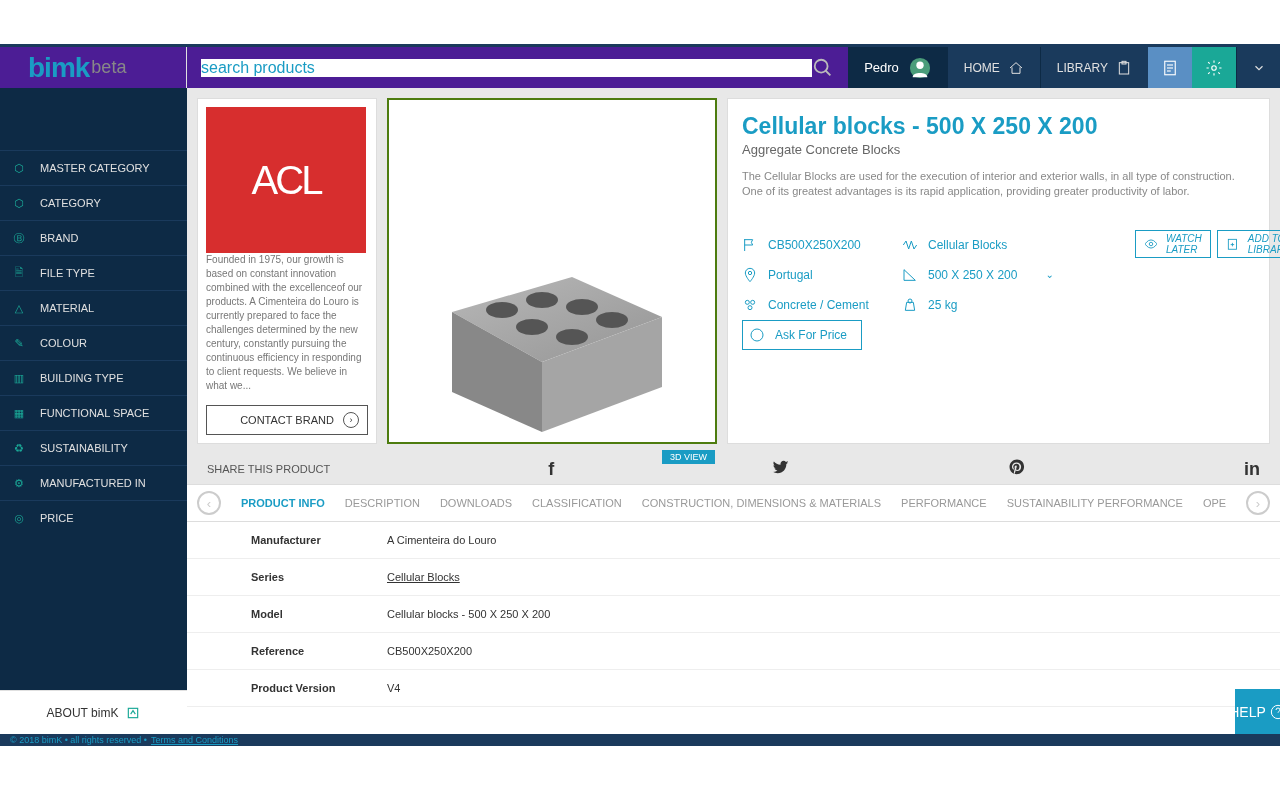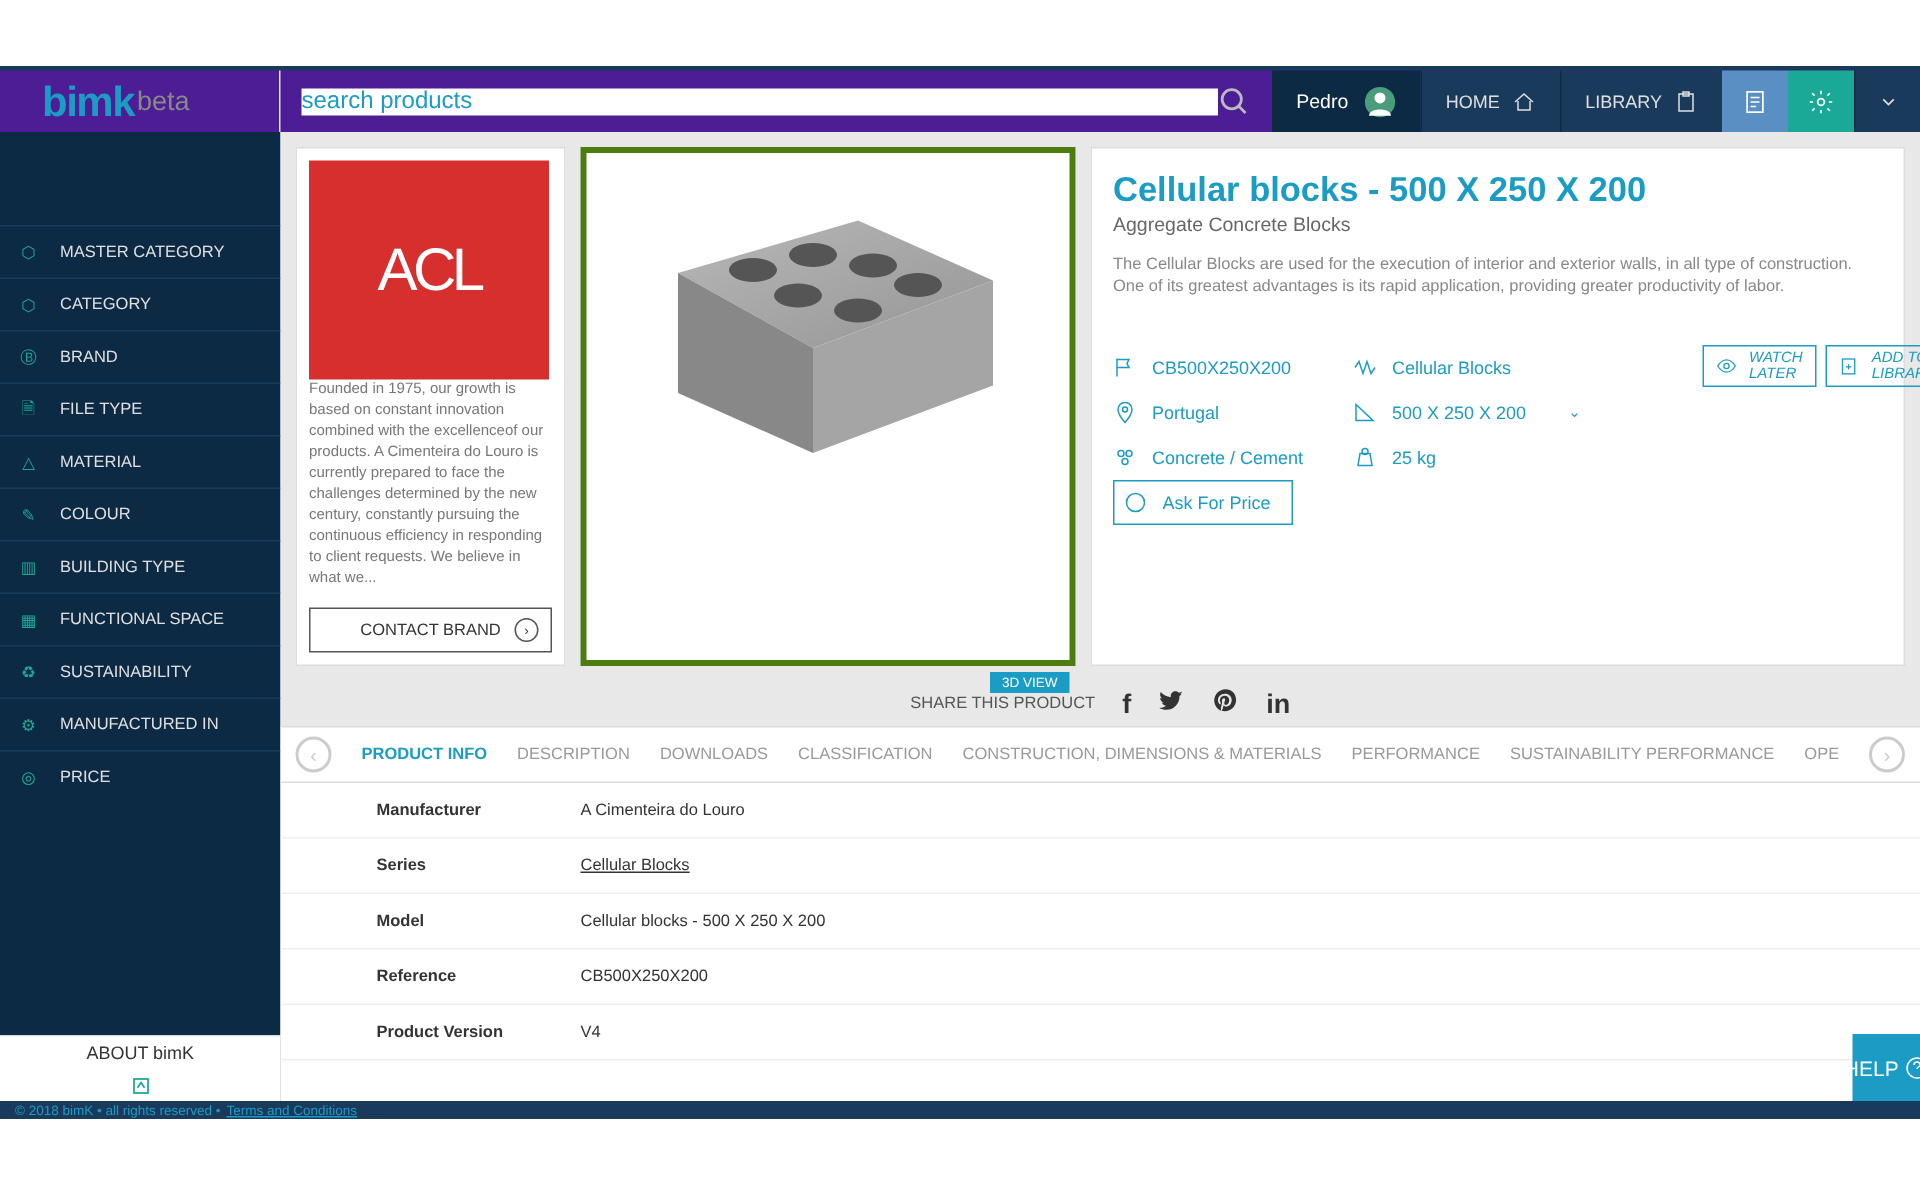--- a/index.html
+++ b/index.html
@@ -18,47 +18,47 @@
 .nav-icon-cell { width: 44px; display: flex; align-items: center; justify-content: center; cursor: pointer; }
 .icon-blue { background: #5a8fc4; }
 .icon-teal { background: #1aa897; }
 .icon-dd { background: #1a3a5c; border-left: 1px solid #0d2a45; }
 .main-row { display: flex; height: 646px; }
 .sidebar { width: 187px; background: #0d2a45; display: flex; flex-direction: column; }
 .side-spacer { height: 62px; }
 .side-item { height: 35px; display: flex; align-items: center; padding-left: 12px; gap: 14px; color: #e0e0e0; font-size: 11px; border-top: 1px solid #1a3a5c; cursor: pointer; }
 .side-icon { width: 14px; height: 14px; display: inline-flex; align-items: center; justify-content: center; color: #1aa897; }
 .side-fill { flex: 1; }
-.about-cell { height: 44px; background: #fff; display: flex; align-items: center; justify-content: center; gap: 8px; font-size: 12px; color: #333; border-top: 1px solid #e0e0e0; flex-direction: column; }
+.about-cell { height: 44px; background: #fff; display: flex; align-items: center; justify-content: center; gap: 8px; font-size: 12px; color: #333; border-top: 1px solid #e0e0e0; }
 .content { flex: 1; background: #e8e8e8; display: flex; flex-direction: column; overflow: hidden; }
 .product-top { display: flex; gap: 10px; padding: 10px; }
 .brand-card { width: 180px; background: #fff; border: 1px solid #ddd; padding: 8px; display: flex; flex-direction: column; }
 .brand-logo { width: 160px; height: 146px; background: #d72e2e; color: #fff; display: flex; align-items: center; justify-content: center; font-size: 40px; font-weight: 300; letter-spacing: -3px; }
 .brand-desc { font-size: 10px; color: #777; text-align: left; line-height: 1.4; }
 .contact-btn { margin-top: 12px; border: 1px solid #555; height: 30px; display: flex; align-items: center; justify-content: center; gap: 10px; font-size: 11px; color: #333; cursor: pointer; position: relative; }
 .contact-btn .circ { position: absolute; right: 8px; width: 16px; height: 16px; border: 1px solid #555; border-radius: 50%; display: flex; align-items: center; justify-content: center; font-size: 9px; }
-.image-card { width: 330px; background: #fff; border: 4px solid #4d7c0f; display: flex; align-items: flex-start; justify-content: center; position: relative; }
+.image-card { width: 330px; background: #fff; border: 2px solid #4d7c0f; display: flex; align-items: flex-end; justify-content: center; position: relative; }
 .block-draw { width: 280px; height: 210px; position: relative; }
 .block-svg { width: 100%; height: 100%; }
 .img3d { position: absolute; bottom: -22px; right: 0; background: #1a9cc4; color: #fff; font-size: 9px; padding: 2px 8px; }
 .info-card { flex: 1; background: #fff; border: 1px solid #ddd; padding: 14px; display: flex; flex-direction: column; }
 .info-title { color: #1a9cc4; font-size: 23px; font-weight: 600; }
 .info-sub { color: #666; font-size: 13px; margin-top: 2px; }
 .info-desc { color: #888; font-size: 11px; margin-top: 12px; line-height: 1.4; }
 .info-row { display: flex; margin-top: 30px; }
 .specs-grid { flex: 1; display: grid; grid-template-columns: 160px 160px; gap: 0; }
 .spec { display: flex; align-items: center; gap: 10px; color: #1a9cc4; font-size: 12px; height: 30px; }
 .spec.askprice { border: 1px solid #1a9cc4; padding: 0 6px; width: 120px; }
 .spec .si { width: 16px; height: 16px; display: inline-flex; color: #1a9cc4; }
 .dd-arrow { margin-left: 18px; color: #1a9cc4; font-size: 10px; }
 .actions { width: 120px; display: flex; flex-direction: row; gap: 6px; font-style: italic; }
 .act-btn { border: 1px solid #1a9cc4; color: #1a9cc4; font-size: 10px; height: 28px; display: flex; align-items: center; gap: 8px; padding: 0 8px; cursor: pointer; }
 .dl-btn { background: #1a9cc4; color: #fff; font-size: 12px; font-weight: 600; height: 40px; display: flex; align-items: center; justify-content: center; gap: 10px; cursor: pointer; margin-top: 4px; }
 .dl-circ { width: 22px; height: 22px; border: 2px solid #fff; border-radius: 50%; display: flex; align-items: center; justify-content: center; font-size: 10px; }
-.share-row { height: 30px; display: flex; align-items: center; justify-content: center; gap: 18px; padding: 0 20px; font-size: 11px; color: #555; }
+.share-row { height: 30px; display: flex; align-items: center; justify-content: space-between; gap: 18px; padding: 0 20px; font-size: 11px; color: #555; }
 .share-row .sic { font-size: 18px; color: #333; cursor: pointer; font-weight: bold; }
 .tabs-row { background: #fff; height: 38px; display: flex; align-items: center; gap: 20px; padding: 0 10px; border-top: 1px solid #ddd; border-bottom: 1px solid #ddd; position: relative; }
 .tab-arrow { width: 24px; height: 24px; border: 2px solid #ccc; border-radius: 50%; display: flex; align-items: center; justify-content: center; color: #ccc; cursor: pointer; flex-shrink: 0; }
 .tab { font-size: 11px; color: #999; cursor: pointer; white-space: nowrap; }
 .tab.active { color: #1a9cc4; font-weight: 600; position: relative; }
 .tab.active::after { content: ''; position: absolute; bottom: -11px; left: 50%; margin-left: -6px; width: 0; height: 0; border-left: 6px solid transparent; border-right: 6px solid transparent; border-top: 6px solid #fff; z-index: 2; }
 .table-area { flex: 1; background: #fff; overflow: hidden; }
 .trow { display: flex; height: 37px; align-items: center; border-bottom: 1px solid #eee; }
 .trow .k { width: 200px; padding-left: 64px; font-size: 11px; font-weight: 600; color: #333; }
 .trow .v { font-size: 11px; color: #333; }

